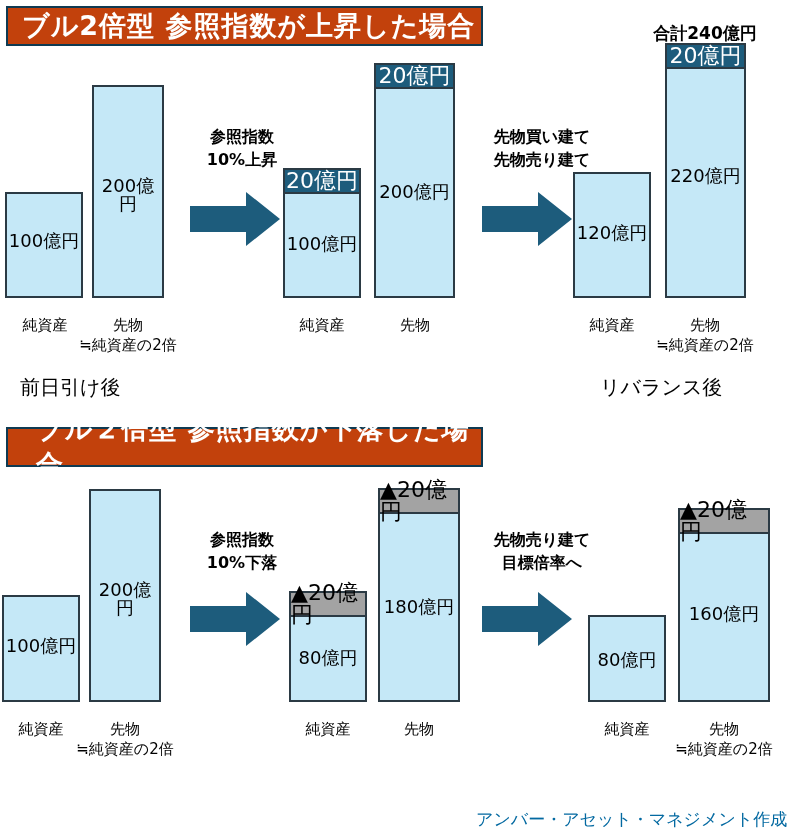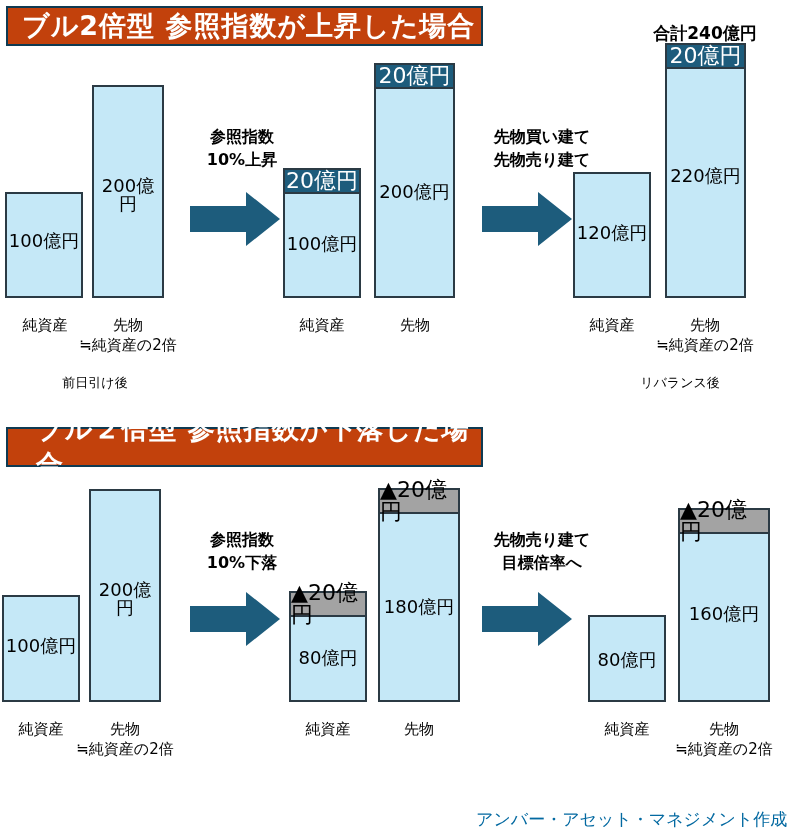--- a/index.html
+++ b/index.html
@@ -66,22 +66,22 @@
   .cap-label {
     position: absolute;
     text-align: center;
     font-size: 15px;
     line-height: 1.35;
     color: #000;
     white-space: pre-line;
   }
   .group-label {
     position: absolute;
-    text-align: center;
-    font-size: 13px;
+    text-align: left;
+    font-size: 20px;
     color: #000;
   }
   .total-label {
     position: absolute;
     text-align: center;
     font-size: 17px;
     font-weight: bold;
     color: #000;
   }
 

